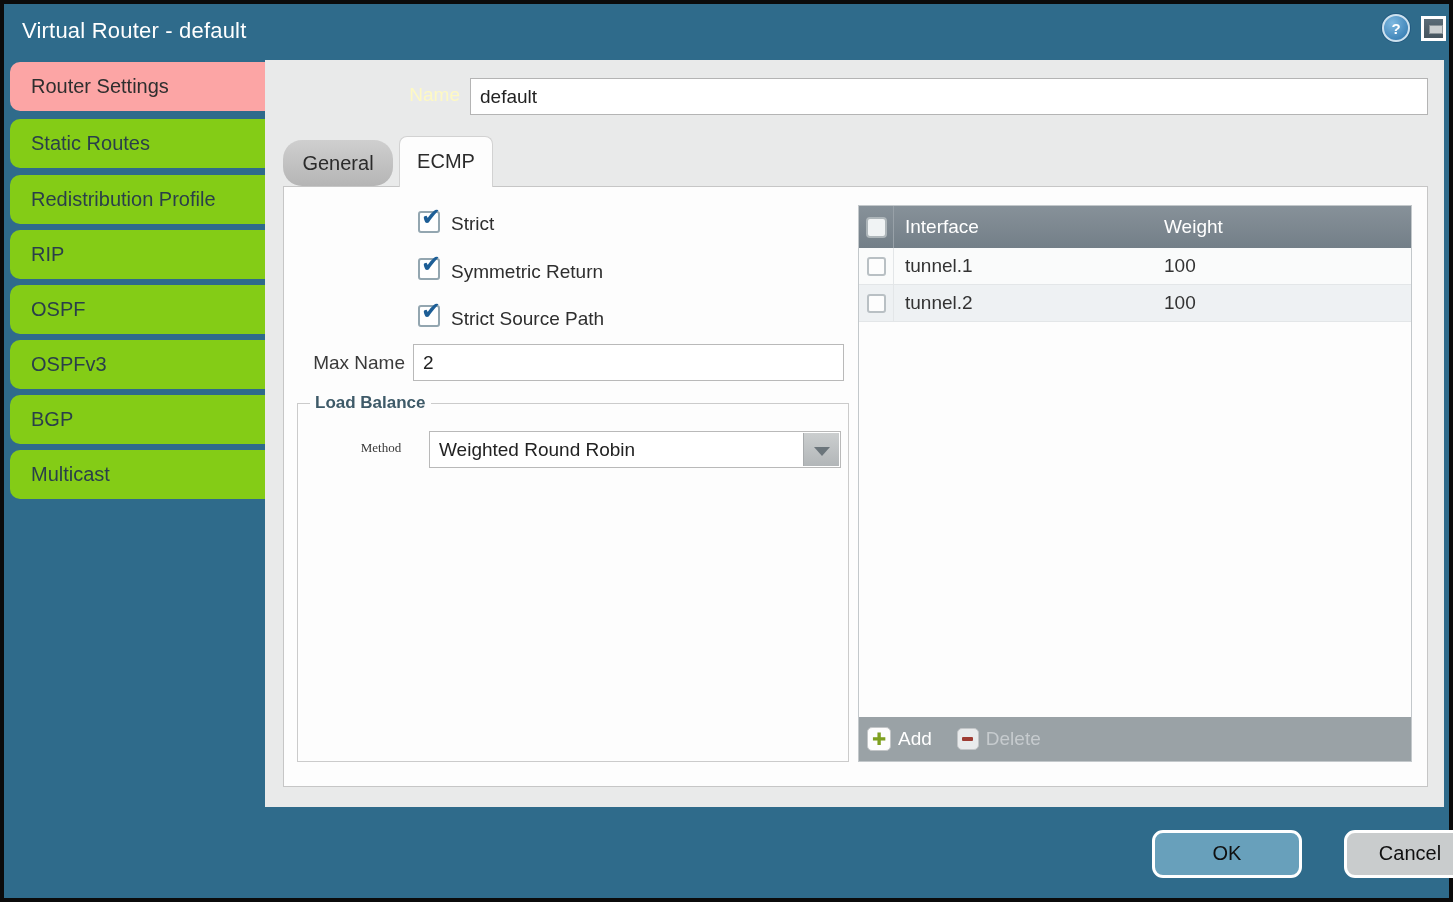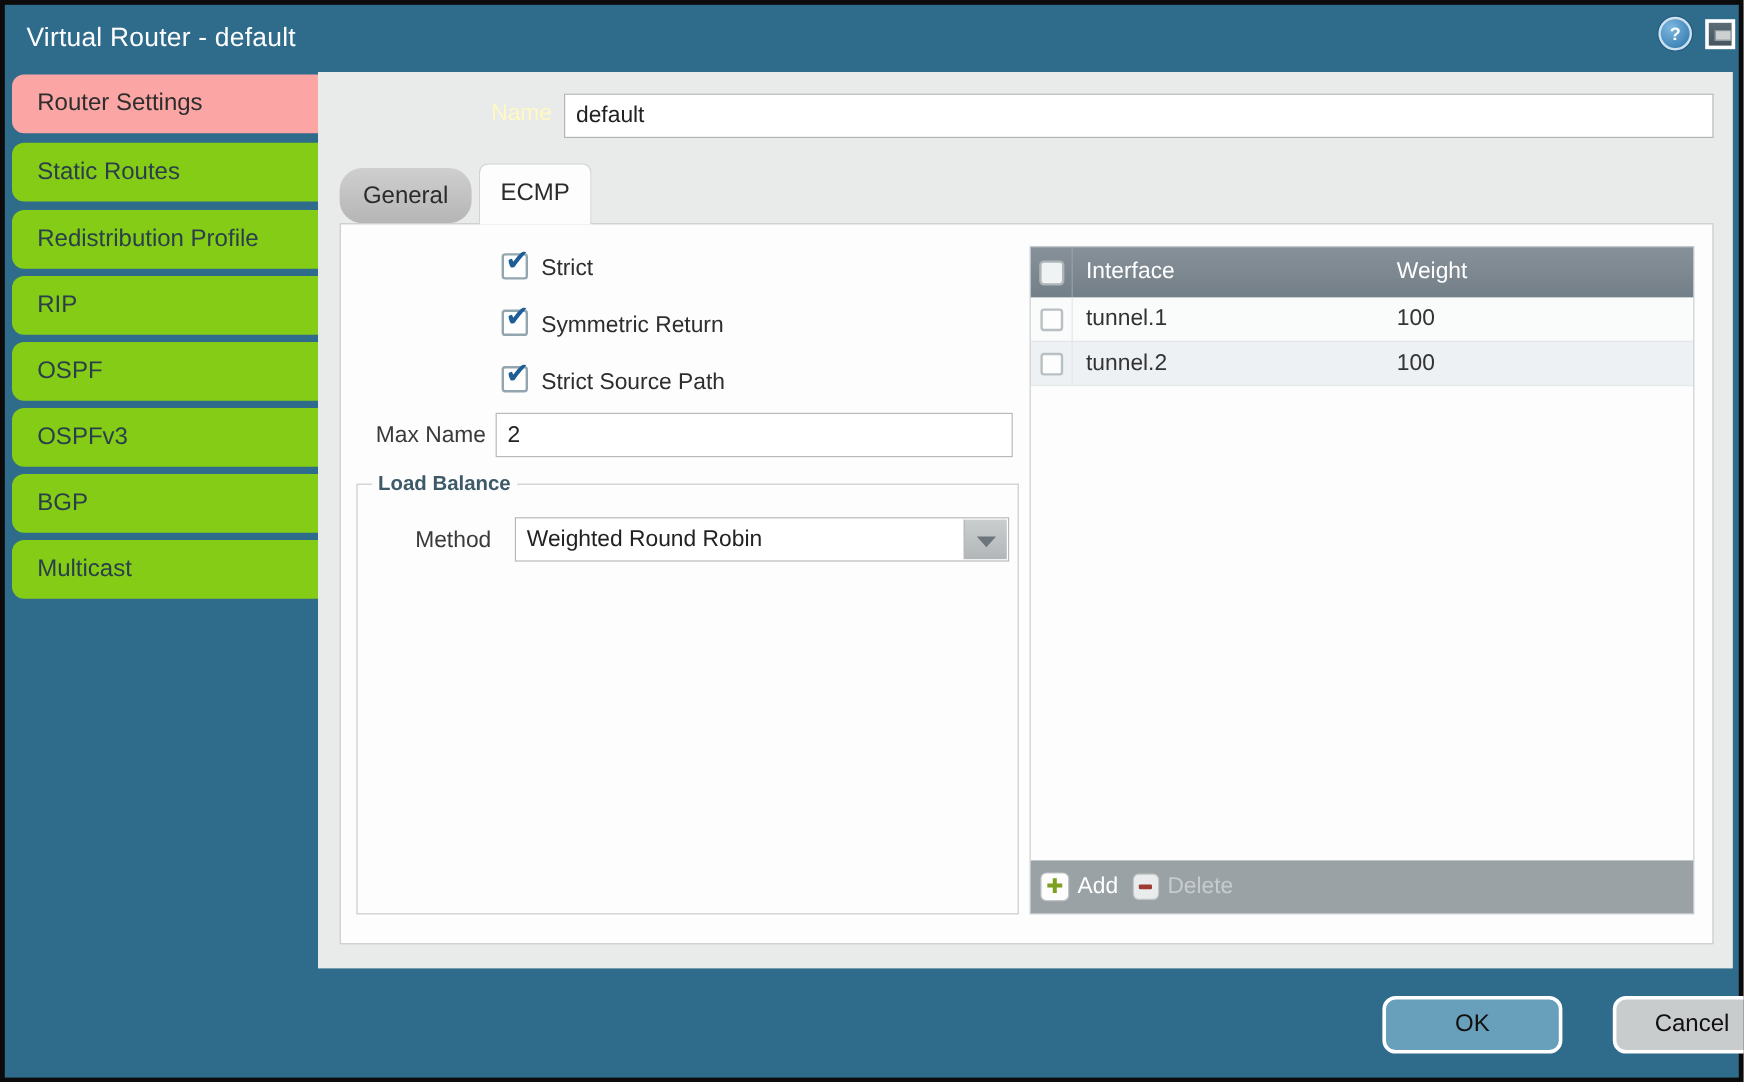--- a/index.html
+++ b/index.html
@@ -78,21 +78,21 @@
     position:absolute; left:413px; top:344px; width:431px; height:37px;
     border:1px solid #b9b9b9; background:#fff; font-family:"Liberation Sans", sans-serif;
     font-size:19px; color:#222; padding-left:9px; outline:none; z-index:2;
   }
 
   
   .lb-fieldset { position:absolute; left:297px; top:403px; width:552px; height:359px;
     border:1px solid #cbcbcb; z-index:2; }
   .lb-legend { position:absolute; left:12px; top:-11px; background:#fdfdfd; padding:0 5px;
     font-size:17px; font-weight:bold; color:#3e5a68; }
-  .method-label { position:absolute; left:48px; top:36px; width:70px; text-align:left; font-size:19px; color:#3a3a3a; }
+  .method-label { position:absolute; left:48px; top:36px; width:70px; text-align:center; font-size:13px; color:#3a3a3a;font-family:Liberation Serif, serif; }
   .combobox { position:absolute; left:131px; top:27px; width:412px; height:37px;
     background:#fff; border:1px solid #b9b9b9; cursor:pointer; }
   .combobox .value { position:absolute; left:9px; top:0; line-height:35px; font-size:19px; color:#222; }
   .combo-trigger { position:absolute; top:1px; right:1px; bottom:1px; width:36px;
     background:linear-gradient(#cbcecf,#b2b6b8); border-left:1px solid #a8abad; }
   .combo-arrow { position:absolute; left:10px; top:14px; width:0; height:0;
     border-left:8px solid transparent; border-right:8px solid transparent; border-top:9px solid #6b757b; }
 
   
   .ecmp-table { position:absolute; left:858px; top:205px; width:554px; height:557px;
@@ -111,21 +111,21 @@
   .t-row.even { background:#eef1f3; }
   .t-row .t-cell-cbx { border-right:1px solid #e3e6e8; }
   .row-cbx { width:19px; height:19px; background:#fdfdfd; border:2px solid #b9c0c4; border-radius:3px; cursor:pointer; }
   .t-empty { flex:1; background:#fdfdfd; }
   .t-footer { height:44px; background:#9aa2a6; display:flex; align-items:center; padding-left:8px; flex:0 0 auto; }
   .add-btn, .del-btn { display:flex; align-items:center; cursor:pointer; }
   .add-ic { width:24px; height:24px; background:#fdfdfd; border:1px solid #c3c6c8; border-radius:5px;
     display:flex; align-items:center; justify-content:center; }
   .add-ic span { font-family:"DejaVu Sans", sans-serif; font-size:17px; font-weight:bold; color:#7ea020; line-height:1; }
   .add-txt { color:#fff; font-size:19px; margin-left:7px; }
-  .del-btn { margin-left:12px;justify-content:flex-end; }
+  .del-btn { margin-left:25px;justify-content:flex-end; }
   .del-ic { width:22px; height:22px; background:#e9ebec; border:1px solid #c3c6c8; border-radius:5px;
     display:flex; align-items:center; justify-content:center; }
   .del-ic i { display:block; width:11px; height:4px; background:#9e3c33; border-radius:1px; }
   .del-txt { color:#c6cbce; font-size:19px; margin-left:7px; }
 
   
   .btn { position:absolute; top:830px; height:48px; border:3px solid #fff; border-radius:11px;
     font-size:20px; color:#101010; text-align:center; line-height:41px; cursor:pointer; }
   .ok-btn { left:1152px; width:150px; background:#68a0bb; }
   .cancel-btn { left:1296px; width:132px; background:#c9cccd;margin-left:48px; }

